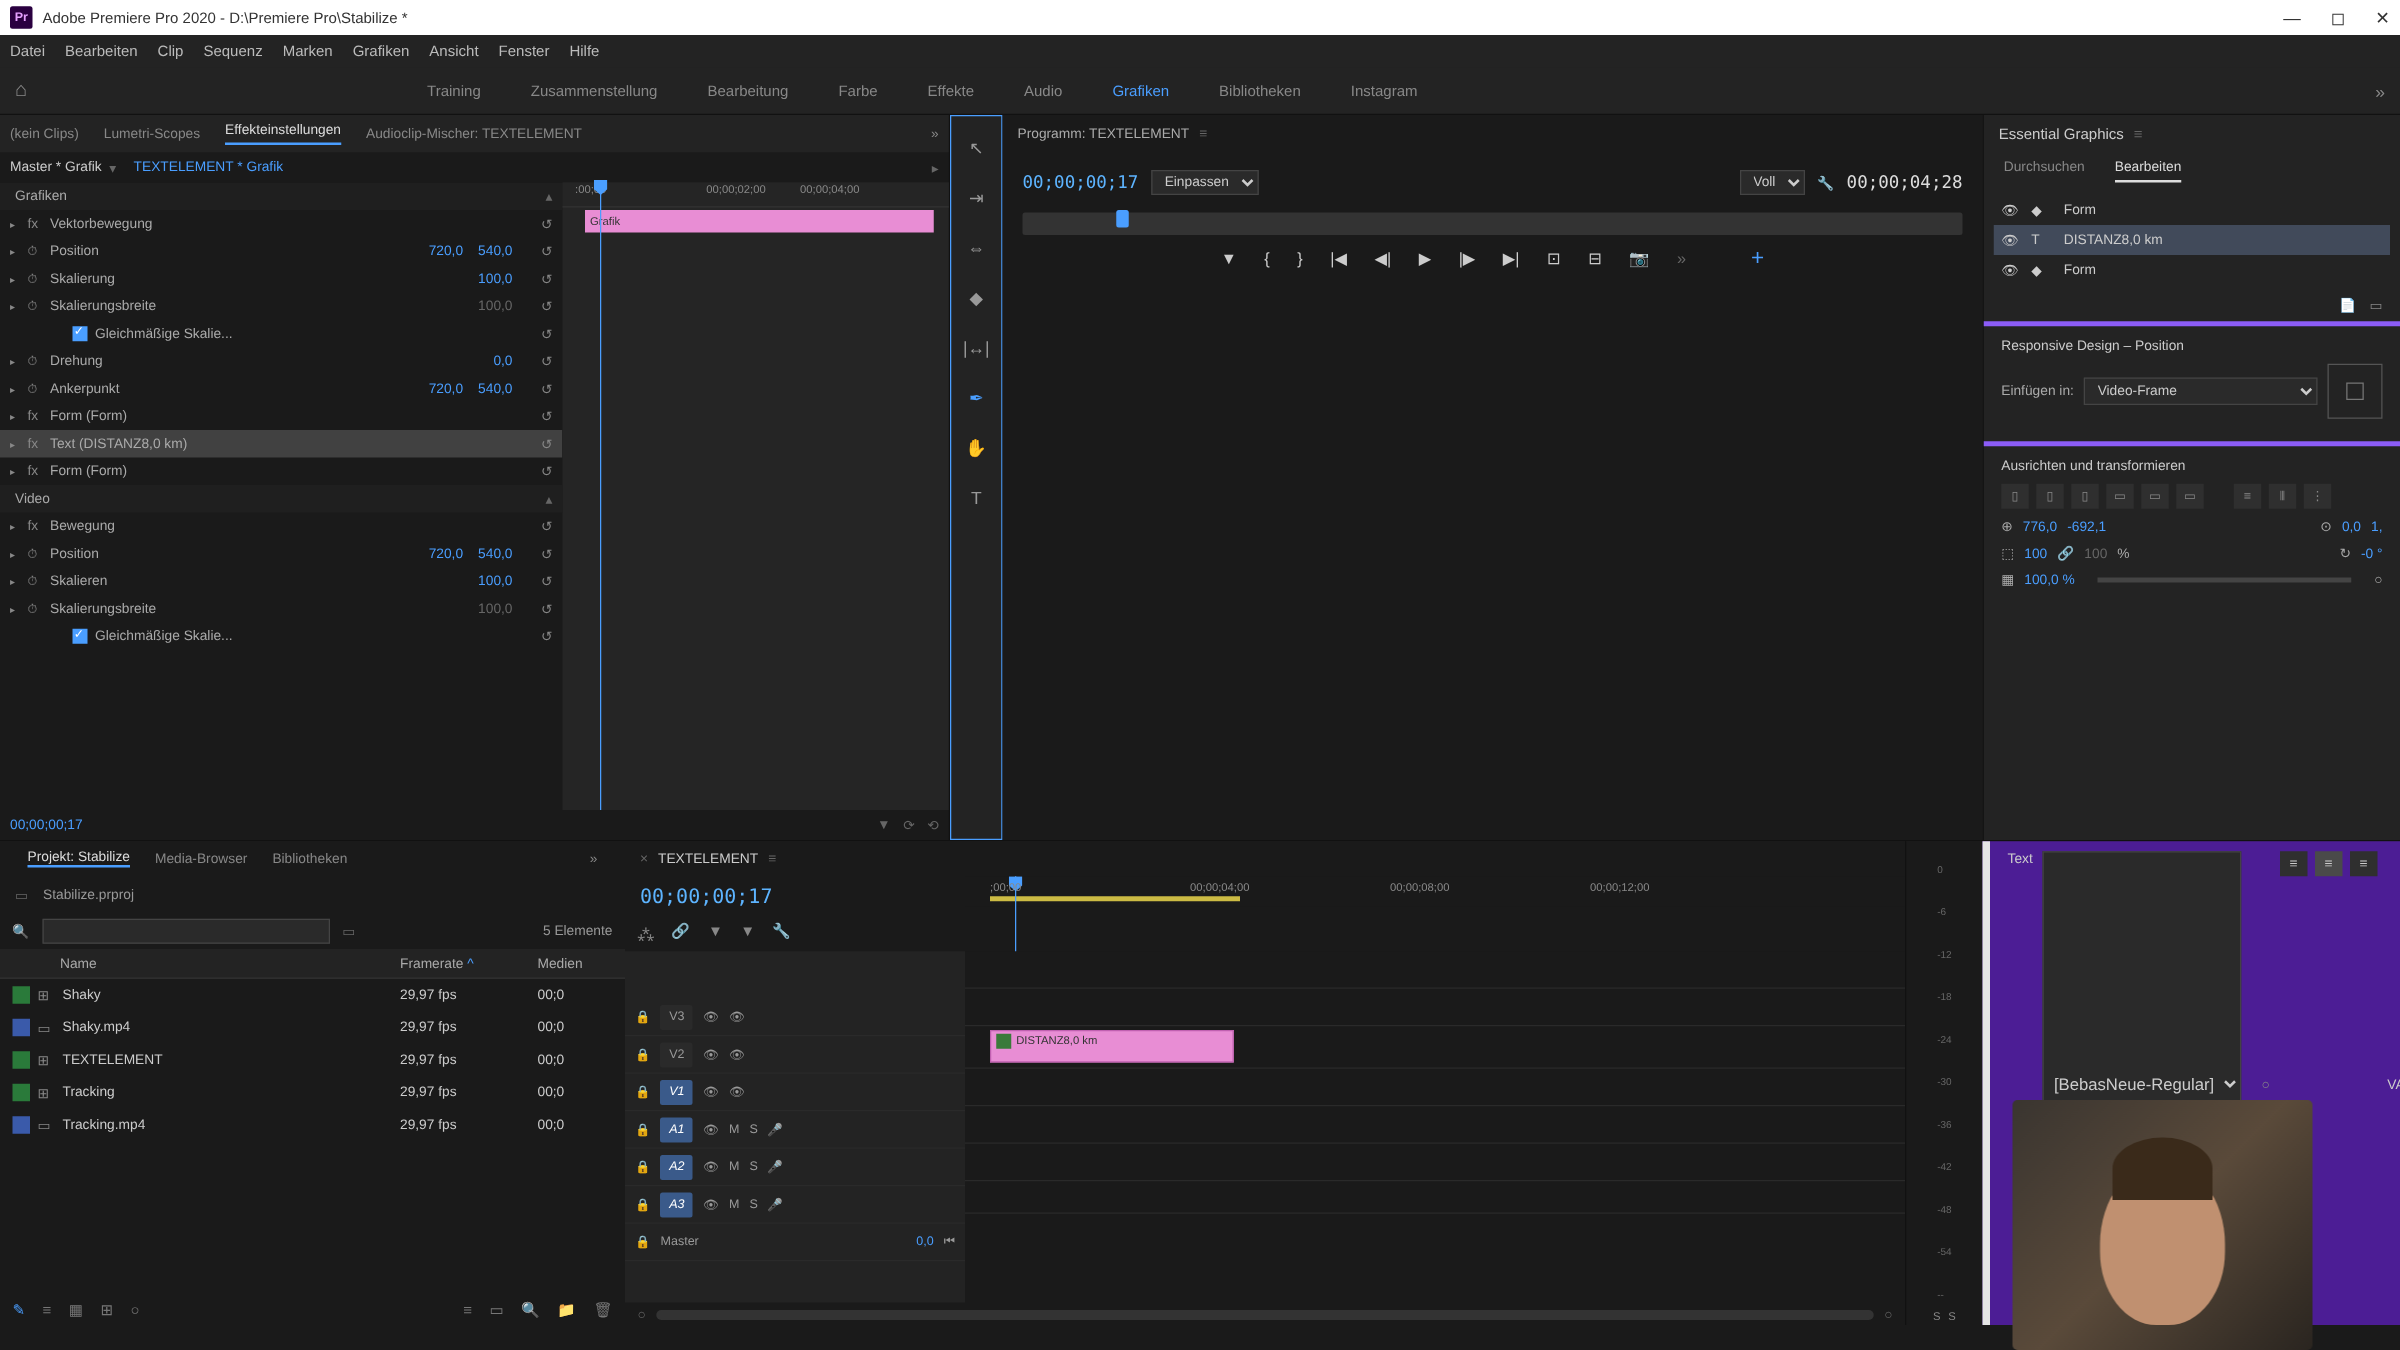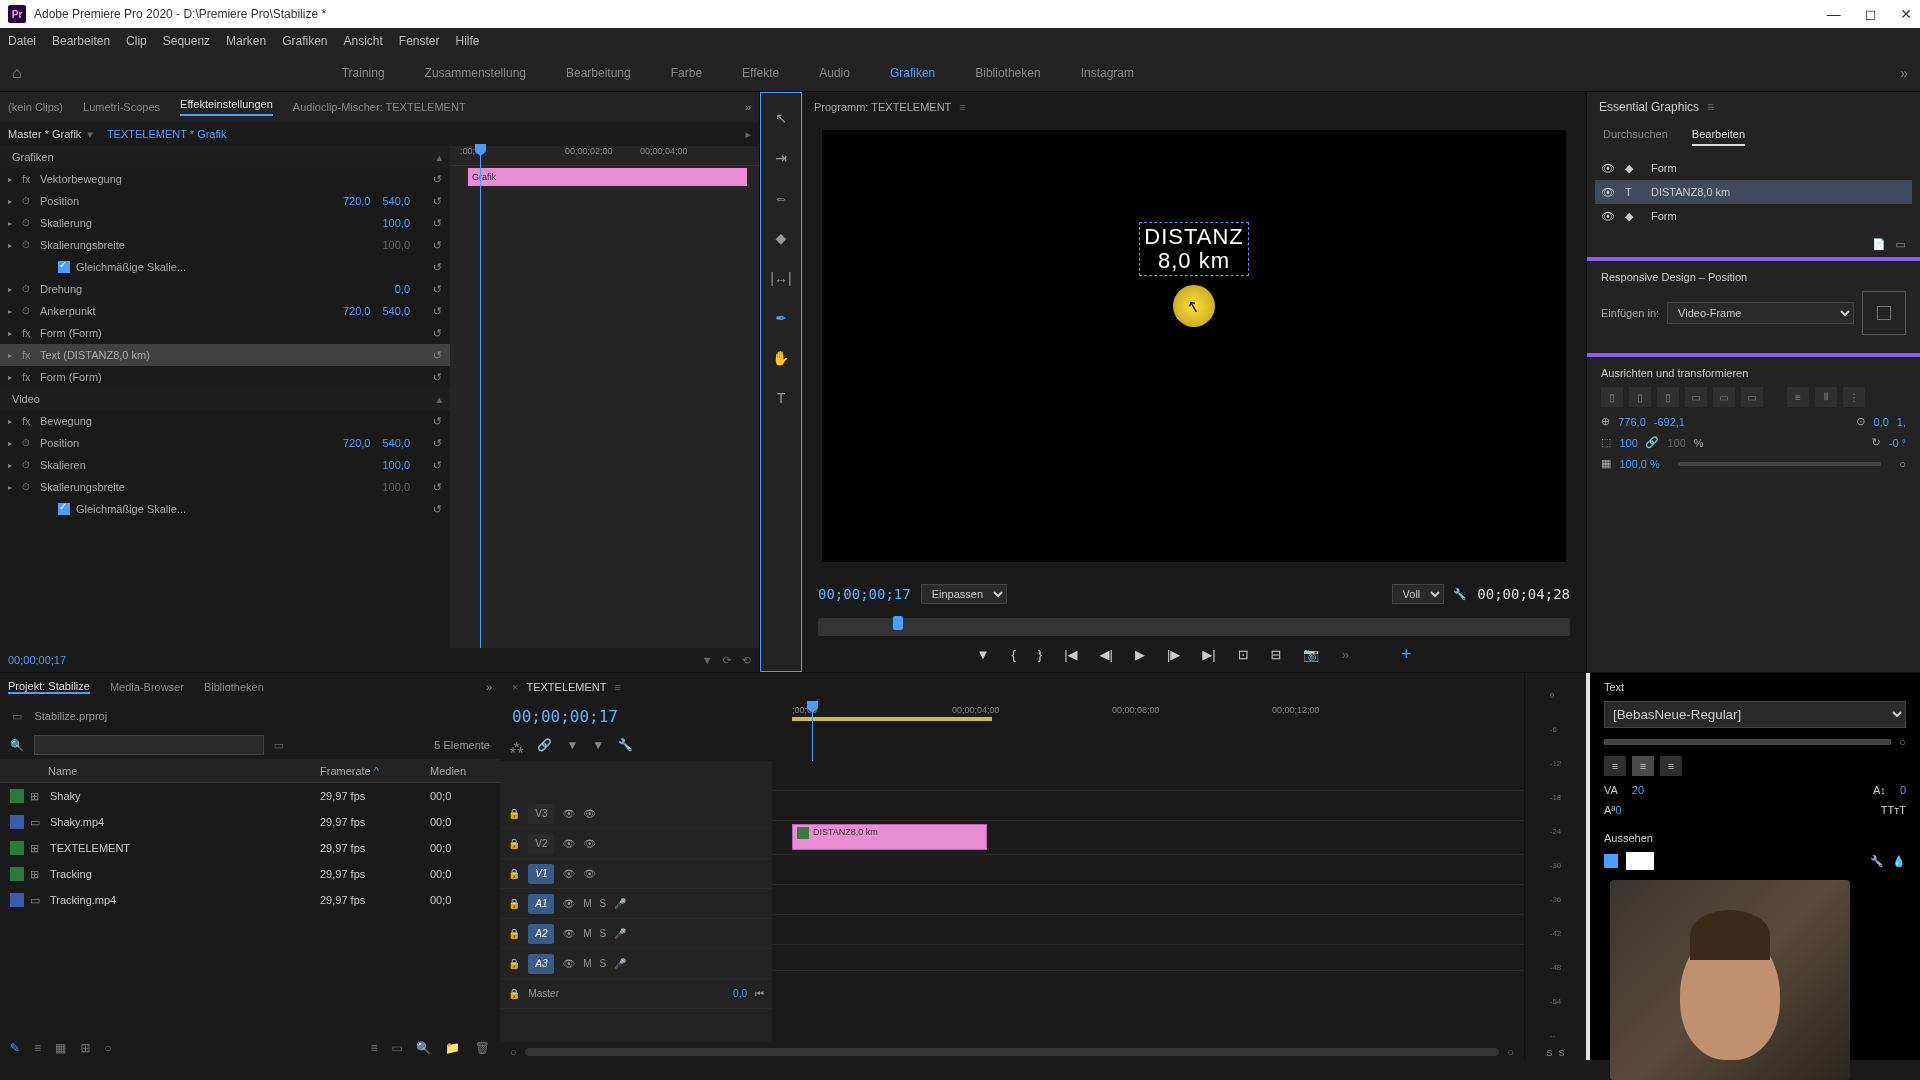--- a/index.html
+++ b/index.html
@@ -96,21 +96,21 @@
 .eg-align-grid .ab { width: 22px; height: 20px; background: #2f2f2f; display: flex; align-items: center; justify-content: center; color: #888; font-size: 10px; }
 .eg-val { color: #4a9eff; font-size: 11px; }
 .pin-widget { width: 44px; height: 44px; border: 1px solid #555; position: relative; margin-left: auto; }
 .pin-widget .center { position: absolute; top: 14px; left: 14px; width: 14px; height: 14px; border: 1px solid #777; }
 
 
 .bottom { display: flex; height: 390px; border-top: 1px solid #111; }
 
 
 .project-panel { width: 500px; background: #1a1a1a; display: flex; flex-direction: column; }
-.proj-tabs { height: 28px; display: flex; align-items: center; gap: 20px; padding: 0 8px; font-size: 11px; color: #888; }
+.proj-tabs { height: 28px; display: flex; align-items: center; gap: 20px; padding: 0 22px; font-size: 11px; color: #888; }
 .proj-tabs .active { color: #ddd; border-bottom: 2px solid #4a9eff; }
 .proj-tabs .more { margin-left: auto; }
 .proj-info { height: 30px; display: flex; align-items: center; padding: 0 12px; gap: 12px; font-size: 11px; color: #999; }
 .proj-search { height: 28px; display: flex; align-items: center; padding: 0 10px; gap: 10px; }
 .proj-search input { flex: 1; max-width: 230px; background: #2a2a2a; border: 1px solid #444; color: #ccc; padding: 3px 20px 3px 6px; font-size: 11px; }
 .proj-search .count { margin-left: auto; color: #999; font-size: 11px; }
 .proj-table { flex: 1; overflow: auto; }
 .proj-th { display: flex; height: 24px; align-items: center; background: #232323; font-size: 11px; color: #aaa; border-bottom: 1px solid #333; }
 .proj-th .c1 { width: 44px; }
 .proj-th .c2 { flex: 1; padding-left: 4px; }
@@ -144,21 +144,21 @@
 .track-lane.v1 { height: 34px; }
 .clip-bar { position: absolute; top: 3px; left: 20px; width: 195px; height: 26px; background: #e88dd4; border: 1px solid #c060b0; font-size: 9px; color: #333; padding: 2px 4px; display: flex; align-items: flex-start; }
 .clip-bar .fx-badge { width: 12px; height: 12px; background: #3a7a3a; margin-right: 4px; }
 
 
 .audio-meter { width: 62px; background: #1a1a1a; display: flex; flex-direction: column; align-items: center; padding-top: 14px; border-left: 1px solid #111; }
 .meter-scale { flex: 1; display: flex; flex-direction: column; justify-content: space-between; font-size: 8px; color: #666; padding: 4px 0; }
 .meter-bottom { display: flex; gap: 6px; font-size: 9px; color: #888; padding: 4px; }
 
 
-.eg-bottom { width: 334px; background: #000000; border-left: 4px solid #e5e5e5; padding: 8px 14px; display: flex; flex-direction: column; gap: 8px; }
+.eg-bottom { width: 334px; background: #4c1d95; border-left: 6px solid #e5e5e5; padding: 8px 14px; display: flex; gap: 8px; }
 
 
 .webcam { position: fixed; bottom: 0; right: 70px; width: 240px; height: 200px; background: linear-gradient(135deg, #3a3530 0%, #5a4a3a 50%, #2a2520 100%); border-radius: 4px; z-index: 1000; display: flex; align-items: center; justify-content: center; }
 .webcam .face { width: 100px; height: 130px; background: #c09070; border-radius: 50% 50% 45% 45%; position: relative; margin-top: 30px; }
 .webcam .face::before { content: ''; position: absolute; top: -20px; left: 10px; right: 10px; height: 50px; background: #3a2a1a; border-radius: 50% 50% 0 0; }
 
 .statusbar { position: fixed; bottom: 0; left: 0; right: 0; height: 20px; background: #1a1a1a; }
 </style>
 </head>
 <body>
@@ -357,27 +357,20 @@
     <div class="tool">|↔|</div>
     <div class="tool active">✒</div>
     <div class="tool">✋</div>
     <div class="tool">T</div>
   </div>
 
   <div class="program">
     <div class="prog-header">
       <span>Programm: TEXTELEMENT</span>
       <span style="margin-left:8px;color:#666">≡</span>
-    </div>
-    <div class="prog-viewer">
-      <div class="text-overlay">
-        <div>DISTANZ</div>
-        <div>8,0 km</div>
-      </div>
-      <div class="cursor-highlight"></div>
     </div>
     <div class="prog-controls">
       <span class="tc">00;00;00;17</span>
       <select><option>Einpassen</option></select>
       <span style="flex:1"></span>
       <select><option>Voll</option></select>
       <span style="color:#888">🔧</span>
       <span class="tc white">00;00;04;28</span>
     </div>
     <div class="prog-scrub">

